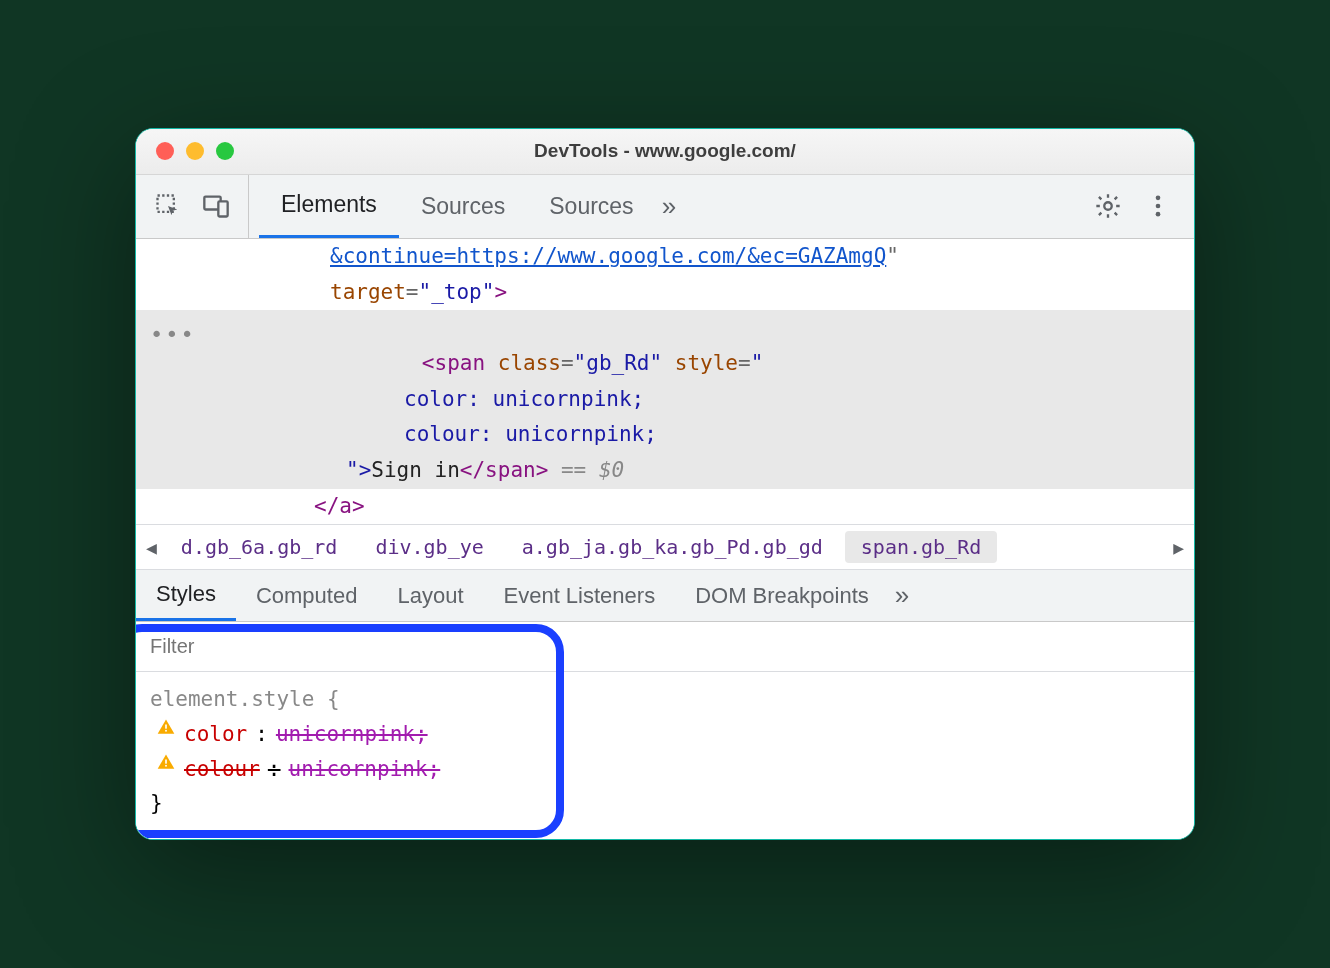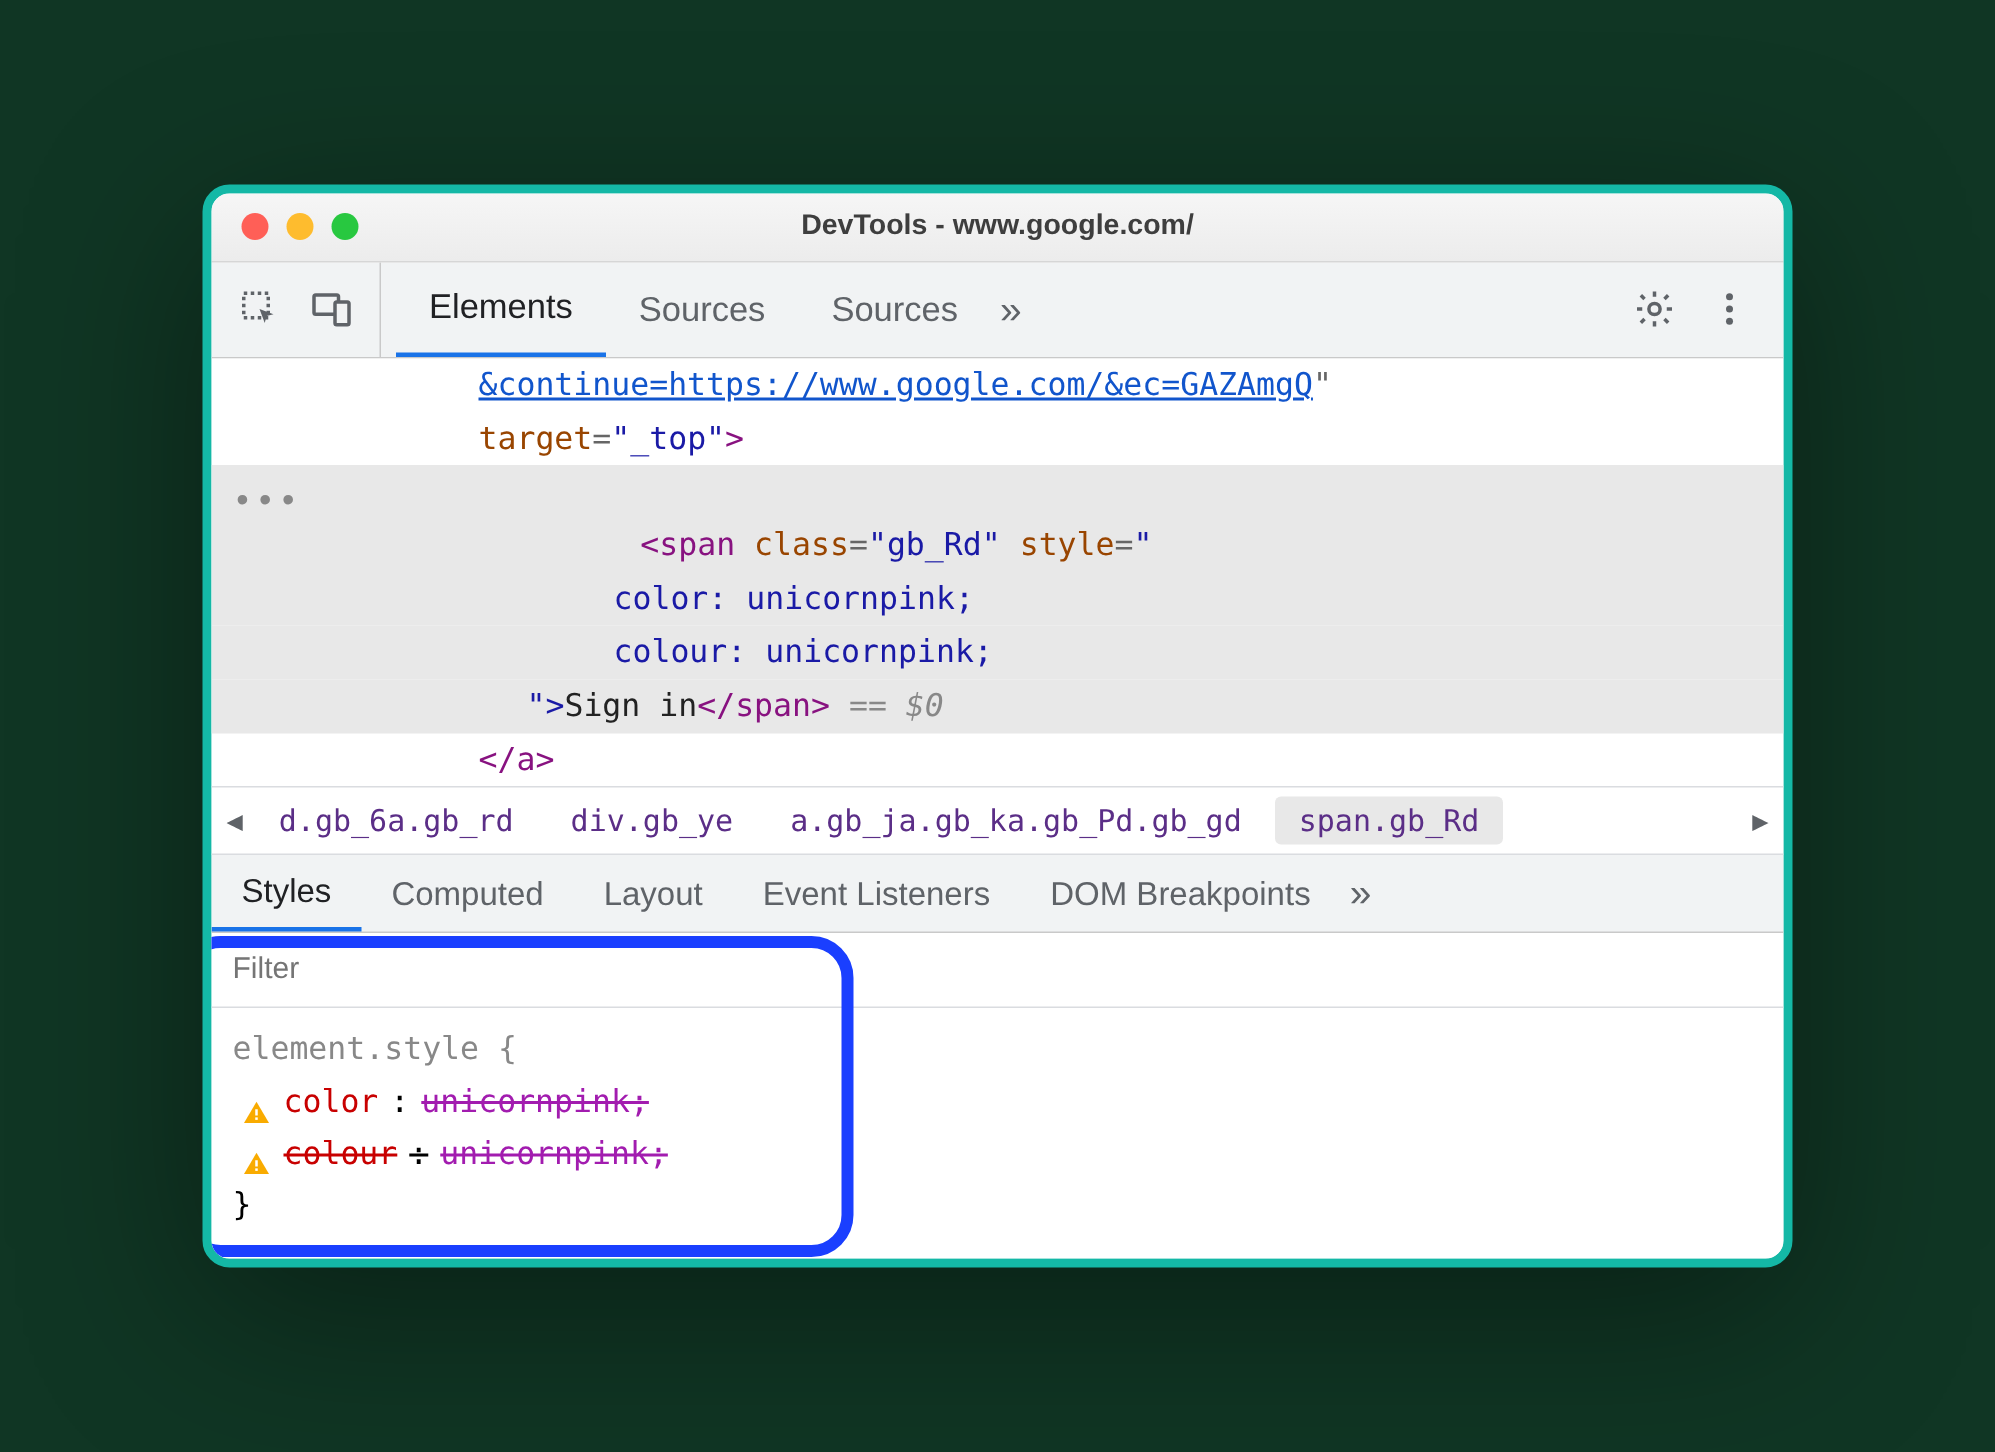--- a/index.html
+++ b/index.html
@@ -13,21 +13,21 @@
     justify-content: center;
   }
   .shadow-wrap {
     filter: drop-shadow(0 30px 60px rgba(0,0,0,0.4));
   }
   .window {
     width: 1060px;
     background: #fff;
     border-radius: 18px;
     overflow: hidden;
-    border: 6px solid #14b8a6;
+    border: 1px solid #14b8a6;
   }
   
   .titlebar {
     height: 46px;
     background: linear-gradient(#f6f6f6,#ececec);
     border-bottom: 1px solid #d6d6d6;
     display: flex;
     align-items: center;
     position: relative;
   }
@@ -61,21 +61,21 @@
   .chevrons { font-size: 26px; color:#5f6368; padding: 0 6px; display:flex; align-items:center;}
 
   
   .dom {
     font-family: Menlo, Consolas, monospace;
     font-size: 21px;
     line-height: 1.7;
     background:#fff;
   }
   .dom-row { padding: 0 0 0 68px; white-space: pre; overflow:hidden; }
-  .dom-row.addr { padding-left: 178px; }
+  .dom-row.addr { padding-left: 178px; margin-left: 16px; }
   .dom-row.sel { background:#e8e8e8; position:relative; padding-left: 210px; }
   .dom-row.sel2 { background:#e8e8e8; padding-left: 268px; }
   .dom-row.sel3 { background:#e8e8e8; padding-left: 210px; }
   .ellipsis { position:absolute; left: 14px; top: 6px; color:#888; font-size:22px; letter-spacing:2px;}
   .closea { padding-left: 178px; }
   .c-blue { color:#1155cc; text-decoration: underline; }
   .c-attr { color:#994500; }
   .c-tag { color:#881280; }
   .c-eq { color:#666; }
   .c-str { color:#1a1aa6; }
@@ -122,21 +122,21 @@
   
   .styles {
     font-family: Menlo, Consolas, monospace;
     font-size: 21px;
     line-height: 1.65;
     padding: 10px 14px 18px 14px;
     background:#fff;
     position: relative;
   }
   .styles .sel-heading { color:#888;}
-  .prop-row { display:flex; align-items:flex-end; gap:8px; padding-left: 6px;}
+  .prop-row { display:flex; align-items:flex-start; gap:8px; padding-left: 6px;}
   .warn { width:20px; height:20px; }
   .strike { text-decoration: line-through; }
   .prop-name { color:#c80000; }
   .prop-val { color:#a21caf; }
   .highlight-annot {
     position:absolute;
     border: 8px solid #1a3fff;
     border-radius: 28px;
     pointer-events:none;
   }

